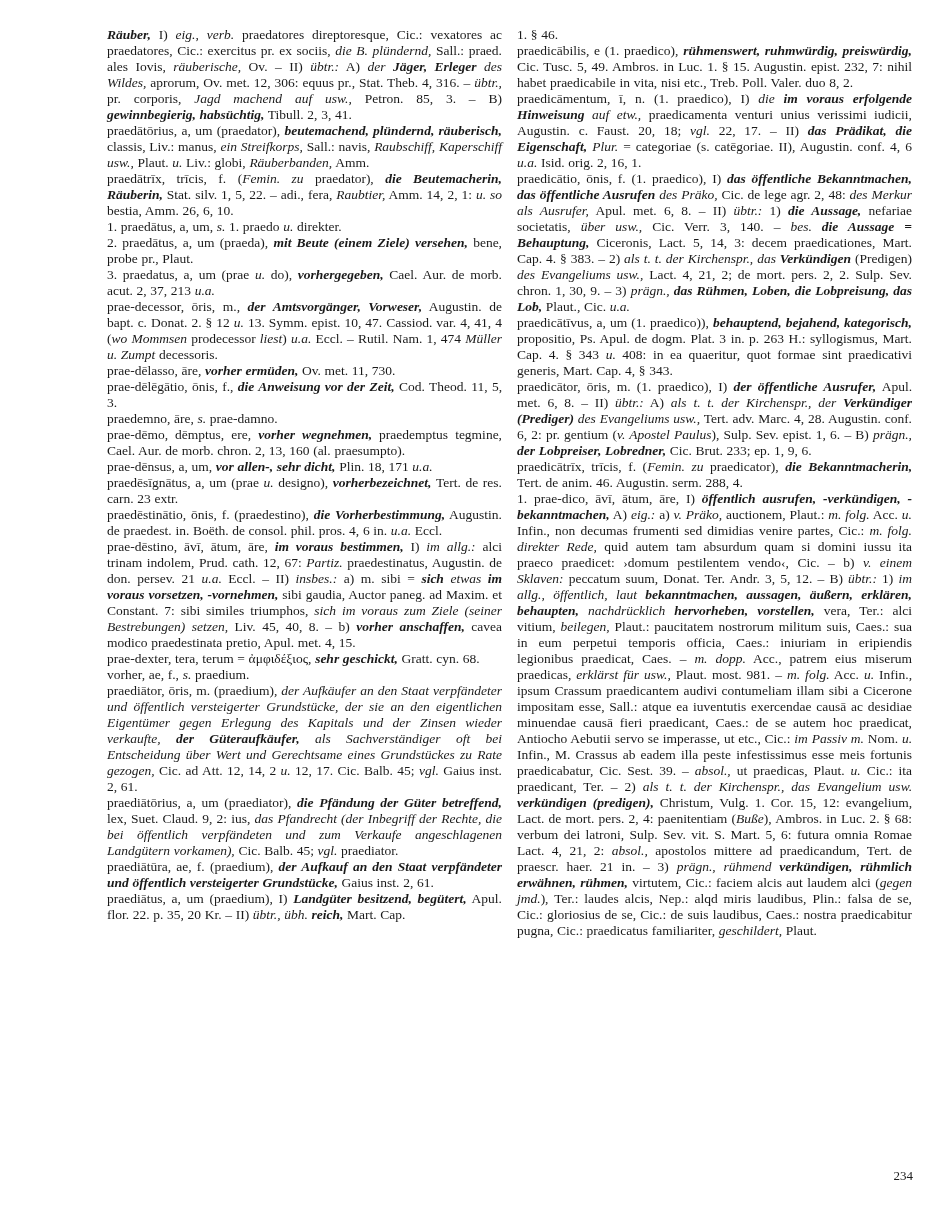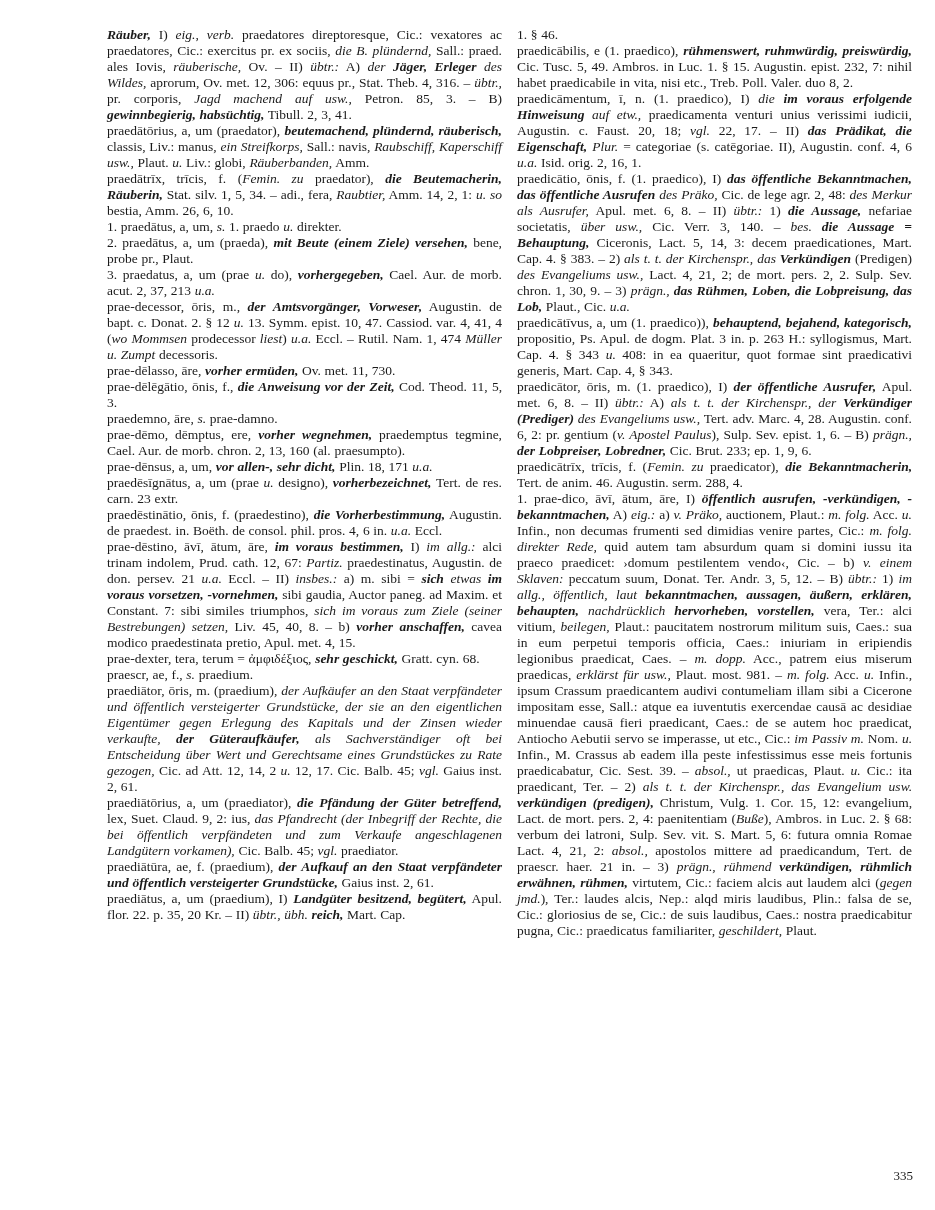--- a/index.html
+++ b/index.html
@@ -45,45 +45,45 @@
   }
 </style>
 </head>
 <body>
 
 <div class="page">
   <div class="columns">
     <div class="col">
         <p class="entry"><span class="sbi">Räuber,</span><span> I) </span><span class="si">eig.</span><span>, </span><span class="si">verb.</span><span> praedatores direptoresque, Cic.: vexatores ac praedatores, Cic.: exercitus pr. ex sociis, </span><span class="si">die B. plündernd,</span><span> Sall.: praed. ales Iovis, </span><span class="si">räuberische,</span><span> Ov. – II) </span><span class="si">übtr.:</span><span> A) </span><span class="si">der </span><span class="sbi">Jäger, Erleger </span><span class="si">des Wildes,</span><span> aprorum, Ov. met. 12, 306: equus pr., Stat. Theb. 4, 316. – </span><span class="si">übtr.,</span><span> pr. corporis, </span><span class="si">Jagd machend auf usw.,</span><span> Petron. 85, 3. – B) </span><span class="sbi">gewinnbegierig, habsüchtig,</span><span> Tibull. 2, 3, 41.</span></p>
         <p class="entry"><span class="sb">praedātōrius,</span><span> a, um (praedator), </span><span class="sbi">beutemachend, plündernd, räuberisch,</span><span> classis, Liv.: manus, </span><span class="si">ein Streifkorps,</span><span> Sall.: navis, </span><span class="si">Raubschiff, Kaperschiff usw.,</span><span> Plaut. </span><span class="si">u.</span><span> Liv.: globi, </span><span class="si">Räuberbanden,</span><span> Amm.</span></p>
-        <p class="entry"><span class="sb">praedātrīx,</span><span> trīcis, f. (</span><span class="si">Femin. zu</span><span> praedator), </span><span class="sbi">die Beutemacherin, Räuberin,</span><span> Stat. silv. 1, 5, 34. – adi., fera, </span><span class="si">Raubtier,</span><span> Amm. 14, 2, 1: </span><span class="si">u. so</span><span> bestia, Amm. 26, 6, 10.</span></p>
+        <p class="entry"><span class="sb">praedātrīx,</span><span> trīcis, f. (</span><span class="si">Femin. zu</span><span> praedator), </span><span class="sbi">die Beutemacherin, Räuberin,</span><span> Stat. silv. 1, 5, 22. – adi., fera, </span><span class="si">Raubtier,</span><span> Amm. 14, 2, 1: </span><span class="si">u. so</span><span> bestia, Amm. 26, 6, 10.</span></p>
         <p class="entry"><span class="sb">1. praedātus,</span><span> a, um, </span><span class="si">s.</span><span> 1. praedo </span><span class="si">u.</span><span> direkter.</span></p>
         <p class="entry"><span class="sb">2. praedātus,</span><span> a, um (praeda), </span><span class="sbi">mit Beute (einem Ziele) versehen,</span><span> bene, probe pr., Plaut.</span></p>
         <p class="entry"><span class="sb">3. praedatus,</span><span> a, um (prae </span><span class="si">u.</span><span> do), </span><span class="sbi">vorhergegeben,</span><span> Cael. Aur. de morb. acut. 2, 37, 213 </span><span class="si">u.a.</span></p>
         <p class="entry"><span class="sb">prae-decessor,</span><span> ōris, m., </span><span class="sbi">der Amtsvorgänger, Vorweser,</span><span> Augustin. de bapt. c. Donat. 2. § 12 </span><span class="si">u.</span><span> 13. Symm. epist. 10, 47. Cassiod. var. 4, 41, 4 (</span><span class="si">wo Mommsen</span><span> prodecessor </span><span class="si">liest</span><span>) </span><span class="si">u.a.</span><span> Eccl. – Rutil. Nam. 1, 474 </span><span class="si">Müller u. Zumpt</span><span> decessoris.</span></p>
         <p class="entry"><span class="sb">prae-dēlasso,</span><span> āre, </span><span class="sbi">vorher ermüden,</span><span> Ov. met. 11, 730.</span></p>
         <p class="entry"><span class="sb">prae-dēlēgātio,</span><span> ōnis, f., </span><span class="sbi">die Anweisung vor der Zeit,</span><span> Cod. Theod. 11, 5, 3.</span></p>
         <p class="entry"><span class="sb">praedemno,</span><span> āre, </span><span class="si">s.</span><span> prae-damno.</span></p>
         <p class="entry"><span class="sb">prae-dēmo,</span><span> dēmptus, ere, </span><span class="sbi">vorher wegnehmen,</span><span> praedemptus tegmine, Cael. Aur. de morb. chron. 2, 13, 160 (al. praesumpto).</span></p>
         <p class="entry"><span class="sb">prae-dēnsus,</span><span> a, um, </span><span class="sbi">vor allen-, sehr dicht,</span><span> Plin. 18, 171 </span><span class="si">u.a.</span></p>
         <p class="entry"><span class="sb">praedēsīgnātus,</span><span> a, um (prae </span><span class="si">u.</span><span> designo), </span><span class="sbi">vorherbezeichnet,</span><span> Tert. de res. carn. 23 extr.</span></p>
         <p class="entry"><span class="sb">praedēstinātio,</span><span> ōnis, f. (praedestino), </span><span class="sbi">die Vorherbestimmung,</span><span> Augustin. de praedest. in. Boëth. de consol. phil. pros. 4, 6 in. </span><span class="si">u.a.</span><span> Eccl.</span></p>
         <p class="entry"><span class="sb">prae-dēstino,</span><span> āvī, ātum, āre, </span><span class="sbi">im voraus bestimmen,</span><span> I) </span><span class="si">im allg.:</span><span> alci trinam indolem, Prud. cath. 12, 67: </span><span class="si">Partiz.</span><span> praedestinatus, Augustin. de don. persev. 21 </span><span class="si">u.a.</span><span> Eccl. – II) </span><span class="si">insbes.:</span><span> a) m. sibi = </span><span class="sbi">sich </span><span class="si">etwas </span><span class="sbi">im voraus vorsetzen, -vornehmen,</span><span> sibi gaudia, Auctor paneg. ad Maxim. et Constant. 7: sibi similes triumphos, </span><span class="si">sich im voraus zum Ziele (seiner Bestrebungen) setzen,</span><span> Liv. 45, 40, 8. – b) </span><span class="sbi">vorher anschaffen,</span><span> cavea modico praedestinata pretio, Apul. met. 4, 15.</span></p>
         <p class="entry"><span class="sb">prae-dexter,</span><span> tera, terum = ἀμφιδέξιος, </span><span class="sbi">sehr geschickt,</span><span> Gratt. cyn. 68.</span></p>
-        <p class="entry"><span class="sb">praescr,</span><span> ae, f., </span><span class="si">s.</span><span> praedium.</span></p>
+        <p class="entry"><span class="sb">vorher,</span><span> ae, f., </span><span class="si">s.</span><span> praedium.</span></p>
         <p class="entry"><span class="sb">praediātor,</span><span> ōris, m. (praedium), </span><span class="si">der Aufkäufer an den Staat verpfändeter und öffentlich versteigerter Grundstücke, der sie an den eigentlichen Eigentümer gegen Erlegung des Kapitals und der Zinsen wieder verkaufte, </span><span class="sbi">der Güteraufkäufer, </span><span class="si">als Sachverständiger oft bei Entscheidung über Wert und Gerechtsame eines Grundstückes zu Rate gezogen, </span><span>Cic. ad Att. 12, 14, 2 </span><span class="si">u.</span><span> 12, 17. Cic. Balb. 45; </span><span class="si">vgl.</span><span> Gaius inst. 2, 61.</span></p>
         <p class="entry"><span class="sb">praediātōrius,</span><span> a, um (praediator), </span><span class="sbi">die Pfändung der Güter betreffend,</span><span> lex, Suet. Claud. 9, 2: ius, </span><span class="si">das Pfandrecht (der Inbegriff der Rechte, die bei öffentlich verpfändeten und zum Verkaufe angeschlagenen Landgütern vorkamen),</span><span> Cic. Balb. 45; </span><span class="si">vgl.</span><span> praediator.</span></p>
         <p class="entry"><span class="sb">praediātūra,</span><span> ae, f. (praedium), </span><span class="sbi">der Aufkauf an den Staat verpfändeter und öffentlich versteigerter Grundstücke,</span><span> Gaius inst. 2, 61.</span></p>
         <p class="entry"><span class="sb">praediātus,</span><span> a, um (praedium), I) </span><span class="sbi">Landgüter besitzend, begütert,</span><span> Apul. flor. 22. p. 35, 20 Kr. – II) </span><span class="si">übtr., übh.</span><span> </span><span class="sbi">reich,</span><span> Mart. Cap.</span></p>
       </div>
     <div class="col">
         <p class="entry"><span>1. § 46.</span></p>
         <p class="entry"><span class="sb">praedicābilis,</span><span> e (1. praedico), </span><span class="sbi">rühmenswert, ruhmwürdig, preiswürdig,</span><span> Cic. Tusc. 5, 49. Ambros. in Luc. 1. § 15. Augustin. epist. 232, 7: nihil habet praedicabile in vita, nisi etc., Treb. Poll. Valer. duo 8, 2.</span></p>
         <p class="entry"><span class="sb">praedicāmentum,</span><span> ī, n. (1. praedico), I) </span><span class="si">die </span><span class="sbi">im voraus erfolgende Hinweisung </span><span class="si">auf etw.,</span><span> praedicamenta venturi unius verissimi iudicii, Augustin. c. Faust. 20, 18; </span><span class="si">vgl.</span><span> 22, 17. – II) </span><span class="sbi">das Prädikat, die Eigenschaft,</span><span> </span><span class="si">Plur.</span><span> = categoriae (s. catēgoriae. II), Augustin. conf. 4, 6 </span><span class="si">u.a.</span><span> Isid. orig. 2, 16, 1.</span></p>
         <p class="entry"><span class="sb">praedicātio,</span><span> ōnis, f. (1. praedico), I) </span><span class="sbi">das öffentliche Bekanntmachen, das öffentliche Ausrufen </span><span class="si">des Präko,</span><span> Cic. de lege agr. 2, 48: </span><span class="si">des Merkur als Ausrufer,</span><span> Apul. met. 6, 8. – II) </span><span class="si">übtr.:</span><span> 1) </span><span class="sbi">die Aussage,</span><span> nefariae societatis, </span><span class="si">über usw.,</span><span> Cic. Verr. 3, 140. – </span><span class="si">bes.</span><span> </span><span class="sbi">die Aussage = Behauptung,</span><span> Ciceronis, Lact. 5, 14, 3: decem praedicationes, Mart. Cap. 4. § 383. – 2) </span><span class="si">als t. t. der Kirchenspr., das </span><span class="sbi">Verkündigen </span><span>(</span><span class="sb">Predigen</span><span>) </span><span class="si">des Evangeliums usw.,</span><span> Lact. 4, 21, 2; de mort. pers. 2, 2. Sulp. Sev. chron. 1, 30, 9. – 3) </span><span class="si">prägn.,</span><span> </span><span class="sbi">das Rühmen, Loben, die Lobpreisung, das Lob,</span><span> Plaut., Cic. </span><span class="si">u.a.</span></p>
         <p class="entry"><span class="sb">praedicātīvus,</span><span> a, um (1. praedico)), </span><span class="sbi">behauptend, bejahend, kategorisch,</span><span> propositio, Ps. Apul. de dogm. Plat. 3 in. p. 263 H.: syllogismus, Mart. Cap. 4. § 343 </span><span class="si">u.</span><span> 408: in ea quaeritur, quot formae sint praedicativi generis, Mart. Cap. 4, § 343.</span></p>
         <p class="entry"><span class="sb">praedicātor,</span><span> ōris, m. (1. praedico), I) </span><span class="sbi">der öffentliche Ausrufer,</span><span> Apul. met. 6, 8. – II) </span><span class="si">übtr.:</span><span> A) </span><span class="si">als t. t. der Kirchenspr., der </span><span class="sbi">Verkündiger (Prediger) </span><span class="si">des Evangeliums usw.,</span><span> Tert. adv. Marc. 4, 28. Augustin. conf. 6, 2: pr. gentium (</span><span class="si">v. Apostel Paulus</span><span>), Sulp. Sev. epist. 1, 6. – B) </span><span class="si">prägn.,</span><span> </span><span class="sbi">der Lobpreiser, Lobredner,</span><span> Cic. Brut. 233; ep. 1, 9, 6.</span></p>
         <p class="entry"><span class="sb">praedicātrīx,</span><span> trīcis, f. (</span><span class="si">Femin. zu</span><span> praedicator), </span><span class="sbi">die Bekanntmacherin,</span><span> Tert. de anim. 46. Augustin. serm. 288, 4.</span></p>
         <p class="entry"><span class="sb">1. prae-dico,</span><span> āvī, ātum, āre, I) </span><span class="sbi">öffentlich ausrufen, -verkündigen, -bekanntmachen,</span><span> A) </span><span class="si">eig.:</span><span> a) </span><span class="si">v. Präko,</span><span> auctionem, Plaut.: </span><span class="si">m. folg.</span><span> Acc. </span><span class="si">u.</span><span> Infin., non decumas frumenti sed dimidias venire partes, Cic.: </span><span class="si">m. folg. direkter Rede,</span><span> quid autem tam absurdum quam si domini iussu ita praeco praedicet: ›domum pestilentem vendo‹, Cic. – b) </span><span class="si">v. einem Sklaven:</span><span> peccatum suum, Donat. Ter. Andr. 3, 5, 12. – B) </span><span class="si">übtr.:</span><span> 1) </span><span class="si">im allg., öffentlich, laut </span><span class="sbi">bekanntmachen, aussagen, äußern, erklären, behaupten,</span><span> </span><span class="si">nachdrücklich </span><span class="sbi">hervorheben, vorstellen,</span><span> vera, Ter.: alci vitium, </span><span class="si">beilegen,</span><span> Plaut.: paucitatem nostrorum militum suis, Caes.: sua in eum perpetui temporis officia, Caes.: iniuriam in eripiendis legionibus praedicat, Caes. – </span><span class="si">m. dopp.</span><span> Acc., patrem eius miserum praedicas, </span><span class="si">erklärst für usw.,</span><span> Plaut. most. 981. – </span><span class="si">m. folg.</span><span> Acc. </span><span class="si">u.</span><span> Infin., ipsum Crassum praedicantem audivi contumeliam illam sibi a Cicerone impositam esse, Sall.: atque ea iuventutis exercendae causā ac desidiae minuendae causā fieri praedicant, Caes.: de se autem hoc praedicat, Antiocho Aebutii servo se imperasse, ut etc., Cic.: </span><span class="si">im Passiv m.</span><span> Nom. </span><span class="si">u.</span><span> Infin., M. Crassus ab eadem illa peste infestissimus esse meis fortunis praedicabatur, Cic. Sest. 39. – </span><span class="si">absol.,</span><span> ut praedicas, Plaut. </span><span class="si">u.</span><span> Cic.: ita praedicant, Ter. – 2) </span><span class="si">als t. t. der Kirchenspr., das Evangelium usw. </span><span class="sbi">verkündigen (predigen),</span><span> Christum, Vulg. 1. Cor. 15, 12: evangelium, Lact. de mort. pers. 2, 4: paenitentiam (</span><span class="si">Buße</span><span>), Ambros. in Luc. 2. § 68: verbum dei latroni, Sulp. Sev. vit. S. Mart. 5, 6: futura omnia Romae Lact. 4, 21, 2: </span><span class="si">absol.,</span><span> apostolos mittere ad praedicandum, Tert. de praescr. haer. 21 in. – 3) </span><span class="si">prägn., rühmend </span><span class="sbi">verkündigen, rühmlich erwähnen, rühmen,</span><span> virtutem, Cic.: faciem alcis aut laudem alci (</span><span class="si">gegen jmd.</span><span>), Ter.: laudes alcis, Nep.: alqd miris laudibus, Plin.: falsa de se, Cic.: gloriosius de se, Cic.: de suis laudibus, Caes.: nostra praedicabitur pugna, Cic.: praedicatus familiariter, </span><span class="si">geschildert,</span><span> Plaut.</span></p>
       </div>
   </div>
-  <div class="page-number">335</div>
+  <div class="page-number">234</div>
 </div>
 
 </body></html>

